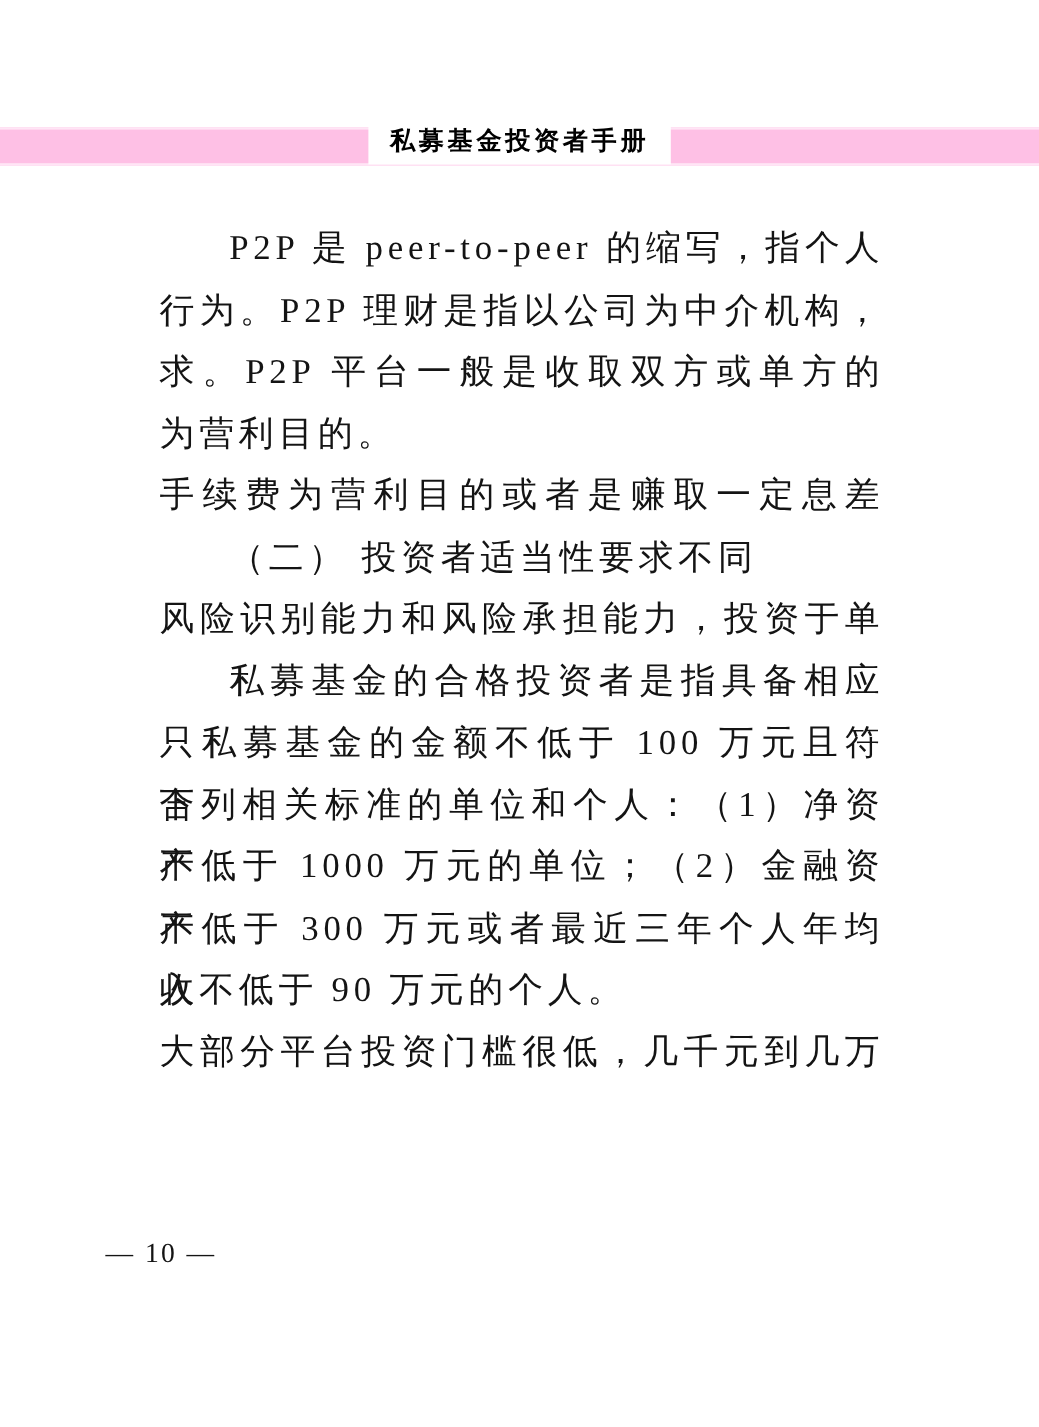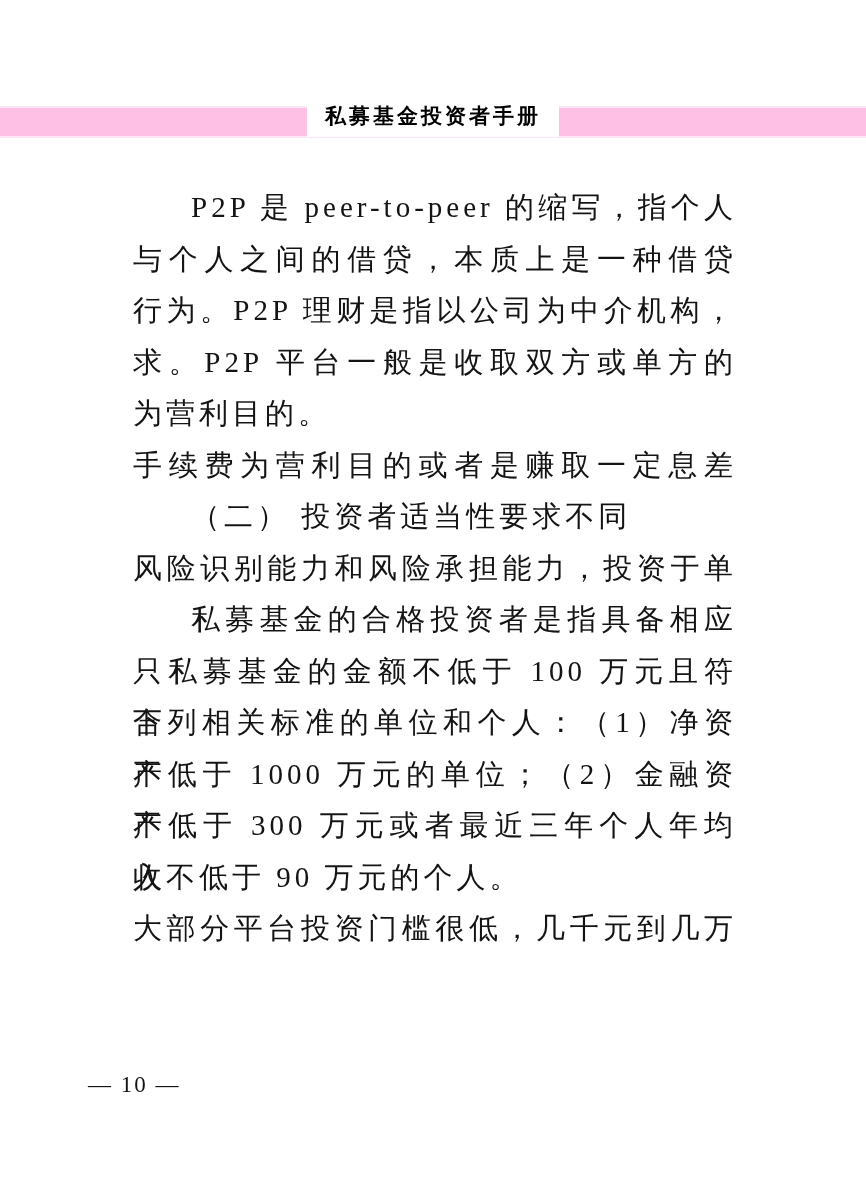--- a/index.html
+++ b/index.html
@@ -24,21 +24,21 @@
   }
   .header-title {
     position: absolute;
     top: 99px;
     left: 50%;
     transform: translateX(-50%);
     background: #ffffff;
     padding: 0 18px;
     height: 38px;
     line-height: 38px;
-    font-family: Liberation Mono, monospace;
+    font-family: Liberation Sans, sans-serif;
     font-weight: bold;
     font-size: 21px;
     letter-spacing: 3px;
     color: #000000;
     white-space: nowrap;
   }
   .body-text {
     position: absolute;
     left: 133px;
     top: 182px;
@@ -54,40 +54,39 @@
     height: 51.5px;
   }
   .line.stretch {
     white-space: normal;
     text-align-last: justify;
   }
   .line.indent { text-indent: 58px; }
   .page-number {
     position: absolute;
     left: 88px;
-    top: 1068px;
+    top: 1028px;
     font-size: 23px;
     letter-spacing: 2px;
     line-height: 34px;
     color: #141414;
     white-space: nowrap;
   }
 </style>
 </head>
 <body>
 
 <div class="page">
 
   <div class="header-bar" style="background-color: rgb(254, 192, 229);"></div>
 
   <div class="header-title">私募基金投资者手册</div>
 
   <div class="body-text">
     <div class="line indent stretch">P2P 是 peer-to-peer 的缩写，指个人</div>
-    <div class="line stretch">与个人之间的借贷，本质上是一种借贷</div>
     <div class="line stretch">行为。P2P 理财是指以公司为中介机构，</div>
     <div class="line stretch">求。P2P 平台一般是收取双方或单方的</div>
     <div class="line">为营利目的。</div>
     <div class="line stretch">手续费为营利目的或者是赚取一定息差</div>
     <div class="line indent">（二） 投资者适当性要求不同</div>
     <div class="line stretch">风险识别能力和风险承担能力，投资于单</div>
     <div class="line indent stretch">私募基金的合格投资者是指具备相应</div>
     <div class="line stretch">只私募基金的金额不低于 100 万元且符合</div>
     <div class="line stretch">下列相关标准的单位和个人：（1）净资产</div>
     <div class="line stretch">不低于 1000 万元的单位；（2）金融资产</div>

